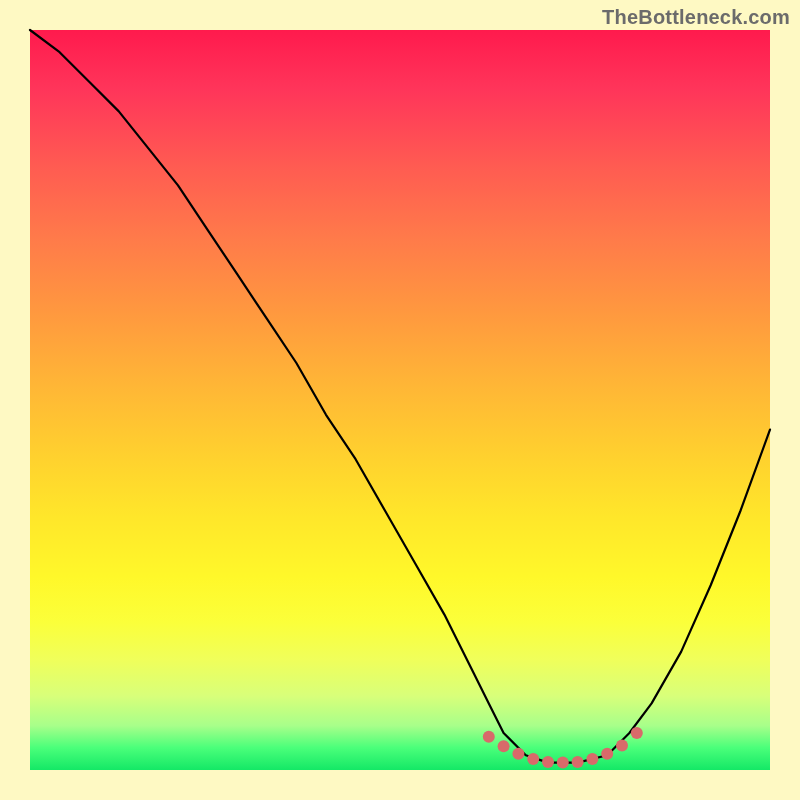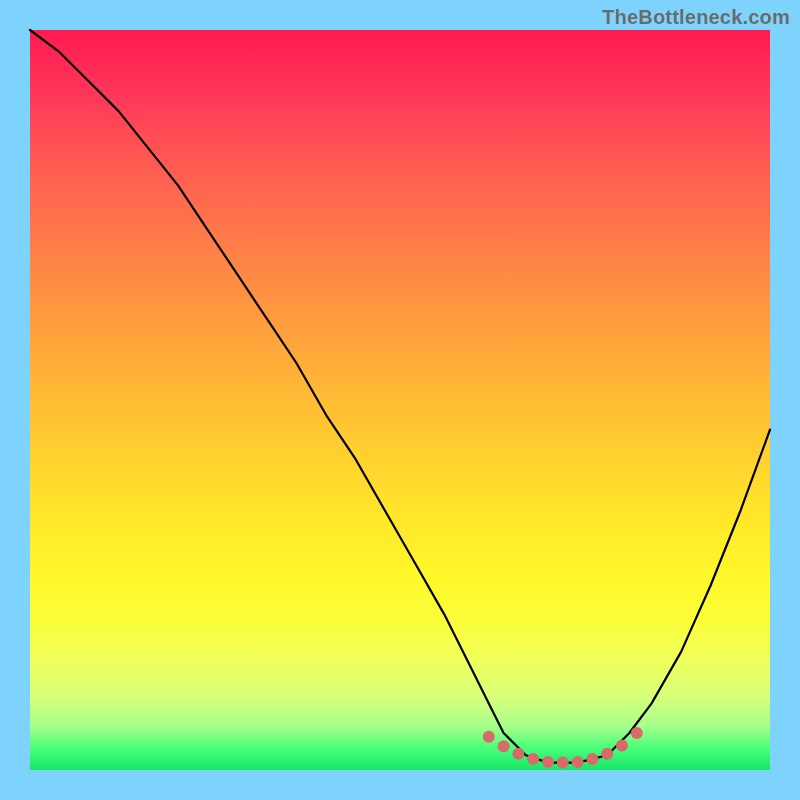--- a/index.html
+++ b/index.html
@@ -9,21 +9,21 @@
     height: 800px;
     background: #000;
     overflow: hidden;
   }
   .frame {
     position: absolute;
     left: 0;
     top: 0;
     width: 800px;
     height: 800px;
-    background: #7dd3fc;
+    background: #fef9c3;
   }
   .plot-area {
     position: absolute;
     left: 30px;
     top: 30px;
     width: 740px;
     height: 740px;
     background: linear-gradient(to bottom,
       #ff1a4d 0%,
       #ff355a 8%,

